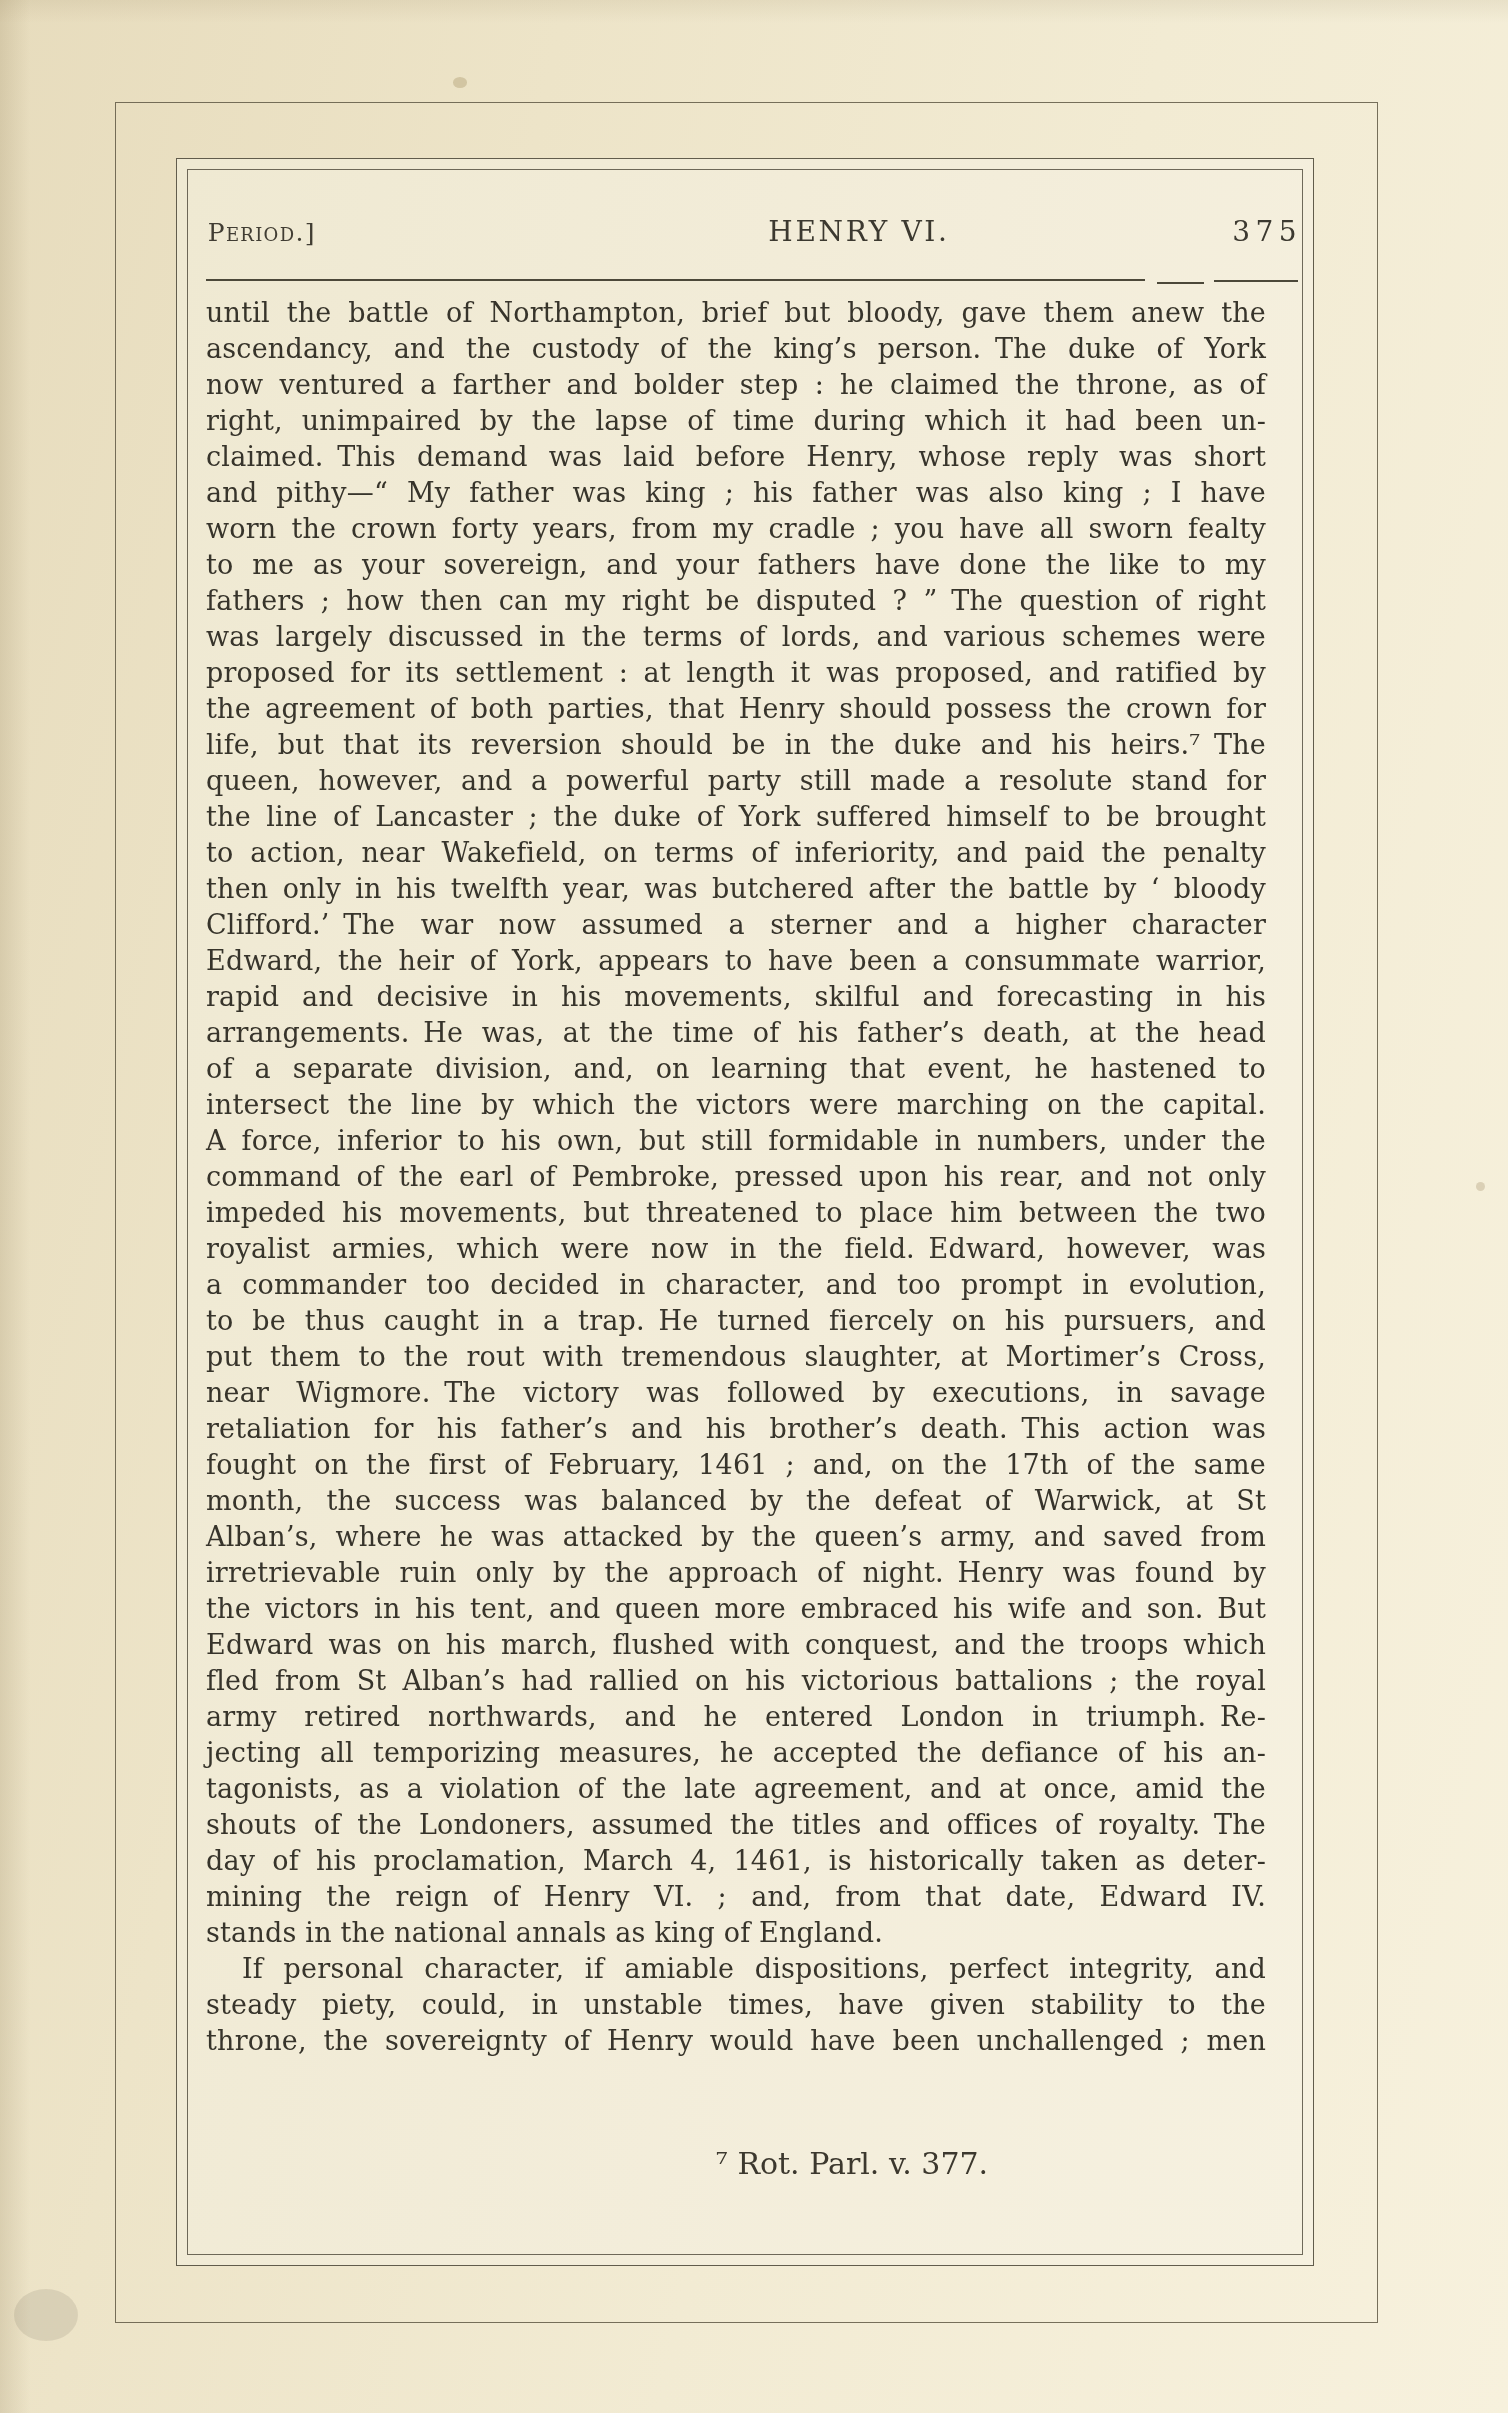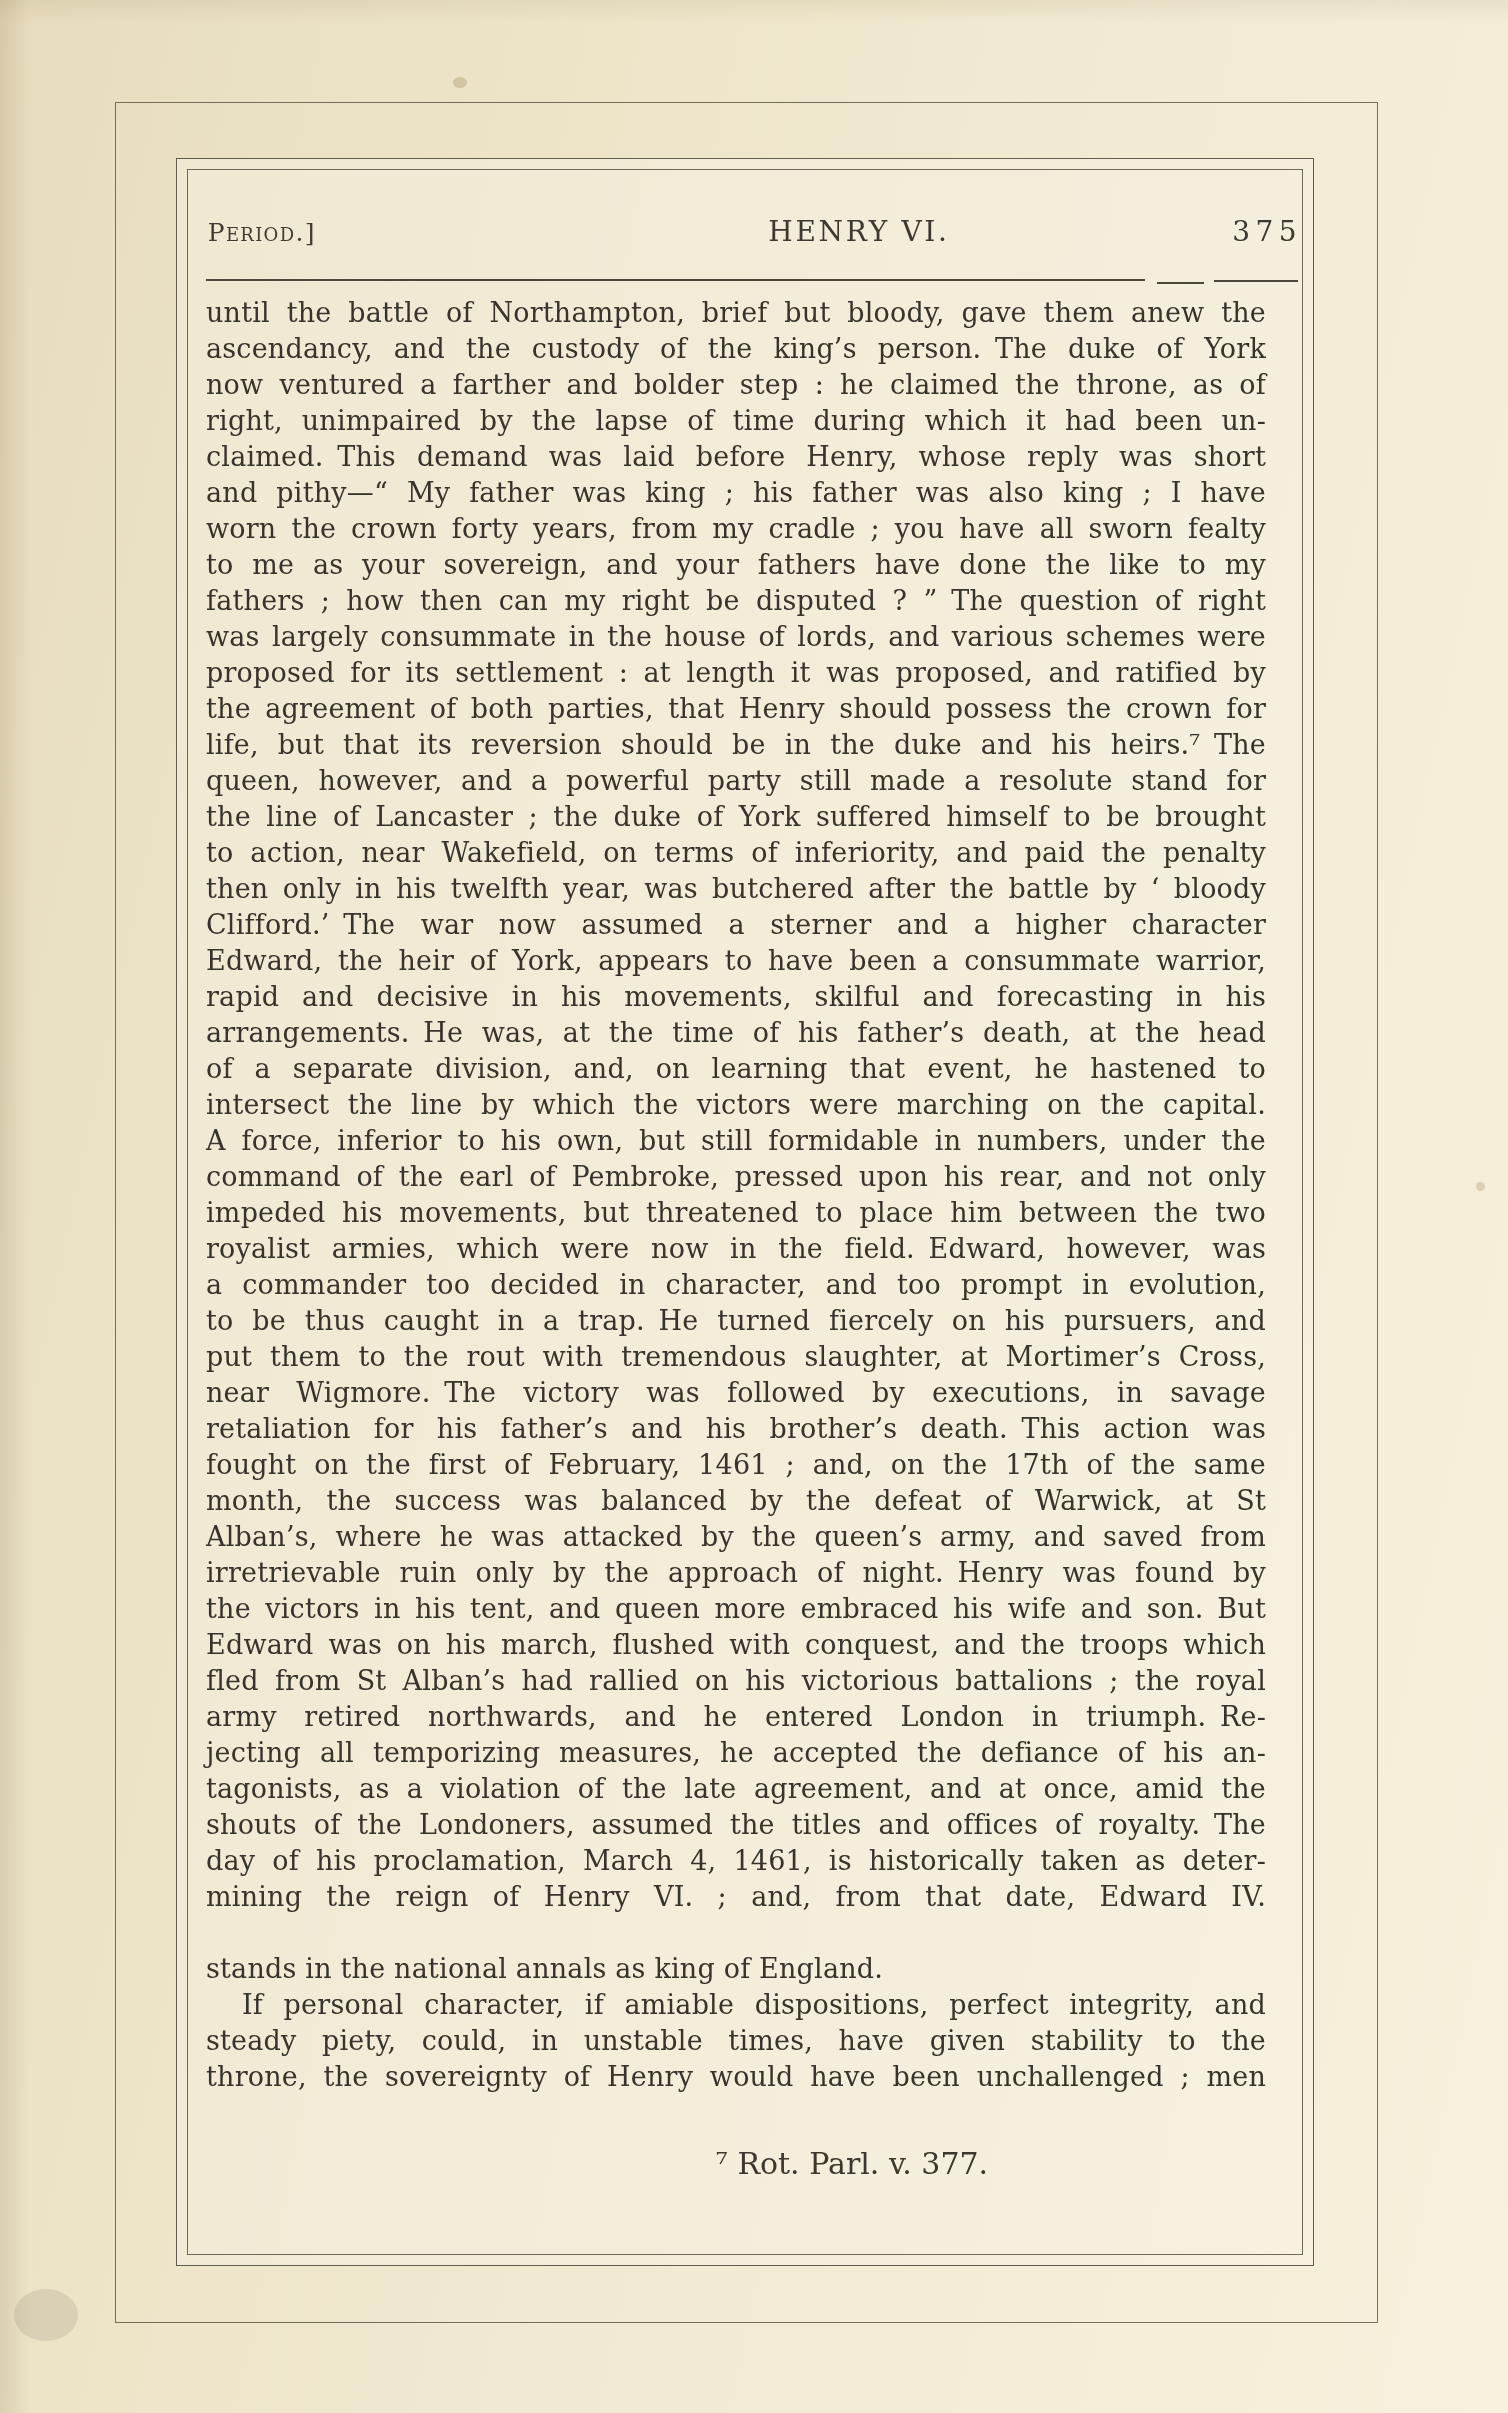--- a/index.html
+++ b/index.html
@@ -47,21 +47,21 @@
   }
   .rule-seg { position:absolute; background:#4c4839; height:1.8px; }
   .rule-a { left:0;      top:64px; width:939px; }
   .rule-b { left:951px; top:67px; width:47px;  }
   .rule-c { left:1008px; top:65px; width:84px;  }
   .body-lines {
     position:absolute; left:0; top:80px; width:1060px;
     font-size:27px; line-height:36px; letter-spacing:0.2px; color:#37342b;
   }
   .line { text-align:justify; text-align-last:justify; }
-  .line.flush { text-align-last:left;margin-top:36px; }
+  .line.flush { text-align-last:left; }
   .line.indent { text-indent:36px; }
   .footnote {
     position:absolute; left:0; top:1931px; width:100%;
     text-align:center; font-size:30px; color:#3c382e;
     transform:translateX(116px);
   }
   .speck { position:absolute; border-radius:50%; }
   .speck-1 { left:453px;  top:77px;   width:14.3px; height:10.7px; background:rgba(150,130,80,0.30); }
   .speck-2 { left:1102px; top:190px;  width:18px; height:14.3px; background:rgba(160,140,90,0.28); }
   .speck-3 { left:14.3px;   top:2289px; width:64px; height:52px; background:rgba(100,95,80,0.14); }
@@ -96,21 +96,21 @@
     <div class="body-lines">
         <div class="line">until the battle of Northampton, brief but bloody, gave them anew the</div>
         <div class="line">ascendancy, and the custody of the king’s person. The duke of York</div>
         <div class="line">now ventured a farther and bolder step : he claimed the throne, as of</div>
         <div class="line">right, unimpaired by the lapse of time during which it had been un-</div>
         <div class="line">claimed. This demand was laid before Henry, whose reply was short</div>
         <div class="line">and pithy—“ My father was king ; his father was also king ; I have</div>
         <div class="line">worn the crown forty years, from my cradle ; you have all sworn fealty</div>
         <div class="line">to me as your sovereign, and your fathers have done the like to my</div>
         <div class="line">fathers ; how then can my right be disputed ? ” The question of right</div>
-        <div class="line">was largely consummate in the house of lords, and various schemes were</div>
+        <div class="line">was largely discussed in the terms of lords, and various schemes were</div>
         <div class="line">proposed for its settlement : at length it was proposed, and ratified by</div>
         <div class="line">the agreement of both parties, that Henry should possess the crown for</div>
         <div class="line">life, but that its reversion should be in the duke and his heirs.⁷ The</div>
         <div class="line">queen, however, and a powerful party still made a resolute stand for</div>
         <div class="line">the line of Lancaster ; the duke of York suffered himself to be brought</div>
         <div class="line">to action, near Wakefield, on terms of inferiority, and paid the penalty</div>
         <div class="line">then only in his twelfth year, was butchered after the battle by ‘ bloody</div>
         <div class="line">Clifford.’ The war now assumed a sterner and a higher character</div>
         <div class="line">Edward, the heir of York, appears to have been a consummate warrior,</div>
         <div class="line">rapid and decisive in his movements, skilful and forecasting in his</div>

